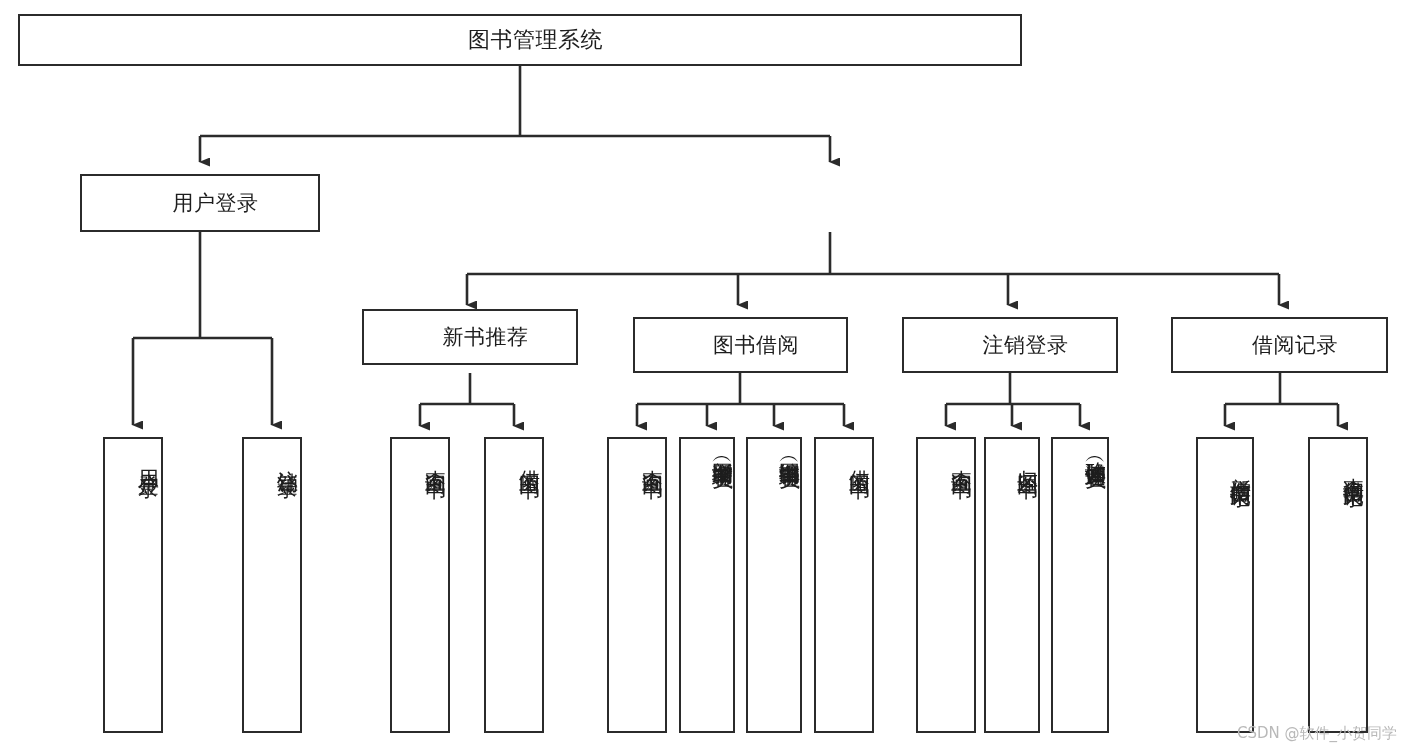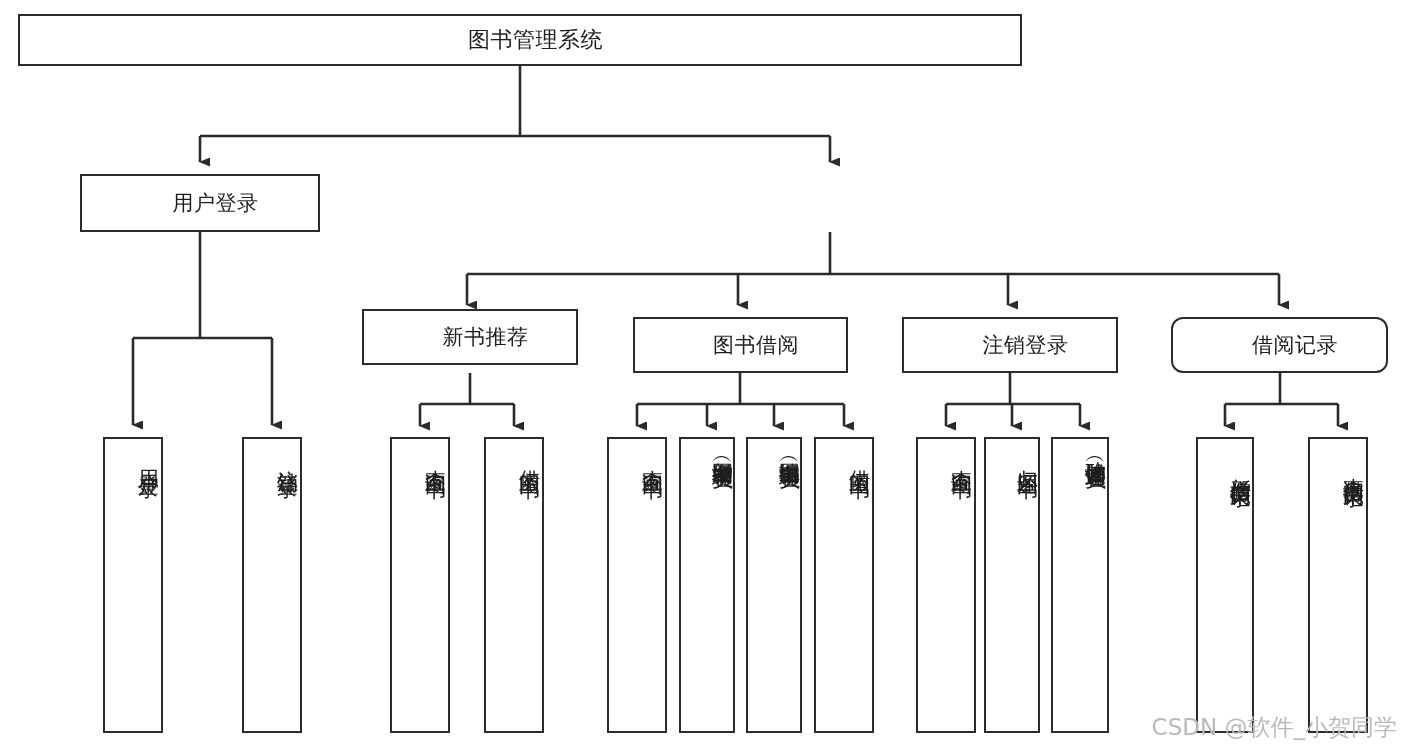--- a/index.html
+++ b/index.html
@@ -63,21 +63,21 @@
     text-orientation: upright;
     font-size: 21px;
     line-height: 1.05;
     letter-spacing: 3px;
     white-space: nowrap;
   }
   .watermark {
     position: absolute;
     right: 8px;
     bottom: 4px;
-    font-size: 23px;
+    font-size: 15px;
     color: #b9b9b9;
     z-index: 5;
     white-space: nowrap;
     user-select: none;
   }
 </style>
 </head>
 <body>
 
 <div id="diagram-root">
@@ -158,21 +158,21 @@
   </div>
 
   <div class="node horiz" style="left:633px; top:317px; width:215px; height:56px;">
     <span class="node-label">图书借阅</span>
   </div>
 
   <div class="node horiz" style="left:902px; top:317px; width:216px; height:56px;">
     <span class="node-label">注销登录</span>
   </div>
 
-  <div class="node horiz" style="left:1171px; top:317px; width:217px; height:56px;border-radius:12px;">
+  <div class="node horiz" style="left:1171px; top:317px; width:217px; height:56px;">
     <span class="node-label">借阅记录</span>
   </div>
 
   <div class="node vert" style="left:103px; top:437px; width:60px; height:296px;">
     <span class="node-label">用户登录</span>
   </div>
 
   <div class="node vert" style="left:242px; top:437px; width:60px; height:296px;">
     <span class="node-label">注销登录</span>
   </div>

